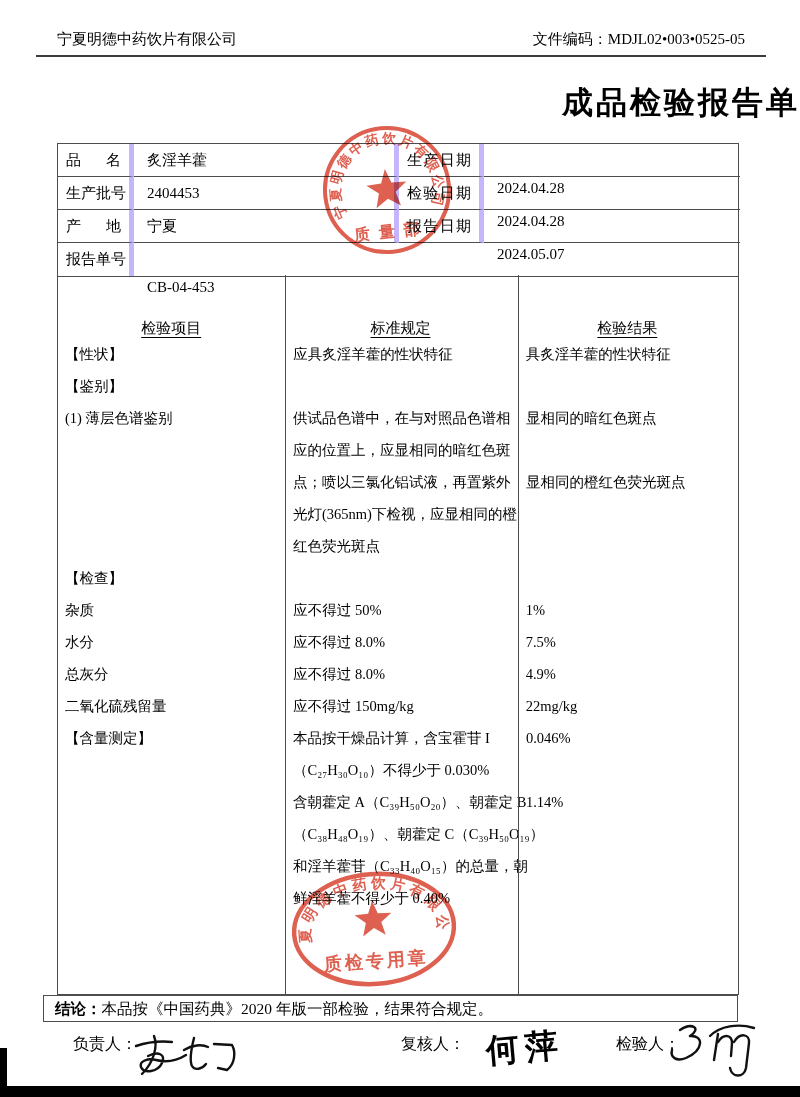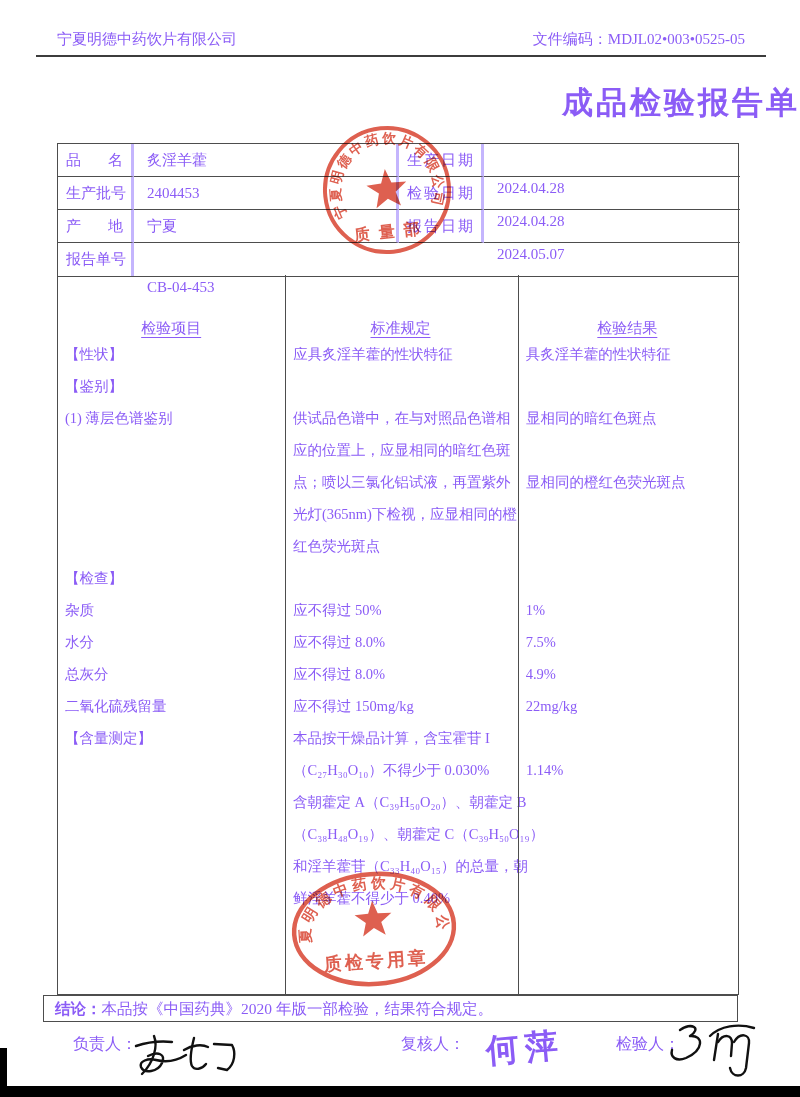--- a/index.html
+++ b/index.html
@@ -1,30 +1,30 @@
 <!DOCTYPE html>
 <html><head>
 <meta charset="utf-8">
 <style>
   html,body{margin:0;padding:0;background:#222;}
   .page{
     position:relative;width:800px;height:1097px;background:#fff;overflow:hidden;
-    font-family:"Liberation Serif","DejaVu Serif",serif;color:#8b5cf6;
+    font-family:"Liberation Serif","DejaVu Serif",serif;color:#000000;
   }
   
   .doc-header{position:absolute;left:57px;top:30px;width:688px;display:flex;justify-content:space-between;font-size:15px;}
   .rule{position:absolute;left:36px;top:55px;width:730px;height:2px;background:#3c3c3c;}
   .doc-title{position:absolute;left:0;top:82px;width:800px;text-align:right;font-size:31px;font-weight:bold;letter-spacing:3px;}
   
   .info-table{
     position:absolute;left:57px;top:143px;width:682px;
     display:grid;grid-template-columns:76px 265px 85px 256px;grid-auto-rows:33px;
     border:1px solid #4d4d4d;box-sizing:border-box;font-size:15px;
   }
-  .icell{box-sizing:border-box;line-height:32px;white-space:nowrap;overflow:visible;border-right:3px solid #c4b5fd;border-bottom:1px solid #4d4d4d;}
+  .icell{box-sizing:border-box;line-height:32px;white-space:nowrap;overflow:visible;border-right:5px solid #c4b5fd;border-bottom:1px solid #4d4d4d;}
   .icell.noright{border-right:none;margin-top:28px;}
   .icell.nobottom{border-bottom:none;}
   .ilab{padding:0 8px;text-align:justify;text-align-last:justify;}
   .ival{padding-left:13px;}
   
   .main-table{position:absolute;left:57px;top:275px;width:682px;height:720px;border:1px solid #4d4d4d;border-top:none;box-sizing:border-box;font-size:14.5px;}
   .vline{position:absolute;top:0;bottom:0;width:1px;background:#4d4d4d;}
   .vline.v1{left:227px;}
   .vline.v2{left:460px;}
   .thead{display:flex;height:63px;padding-top:9px;box-sizing:border-box;font-size:15px;align-items:flex-end;}
@@ -209,20 +209,21 @@
           </div>
           <div class="cell standard">
             <div class="line">本品按干燥品计算，含宝霍苷 I</div>
             <div class="line">（C₂₇H₃₀O₁₀）不得少于 0.030%</div>
             <div class="line">含朝藿定 A（C₃₉H₅₀O₂₀）、朝藿定 B</div>
             <div class="line">（C₃₈H₄₈O₁₉）、朝藿定 C（C₃₉H₅₀O₁₉）</div>
             <div class="line">和淫羊藿苷（C₃₃H₄₀O₁₅）的总量，朝</div>
             <div class="line">鲜淫羊藿不得少于 0.40%</div>
           </div>
           <div class="cell result">
+            <div class="line">0.046%</div>
             <div class="line"></div>
             <div class="line">1.14%</div>
             <div class="line"></div>
             <div class="line"></div>
             <div class="line"></div>
           </div>
         </div>
       </div>
   </div>
 

